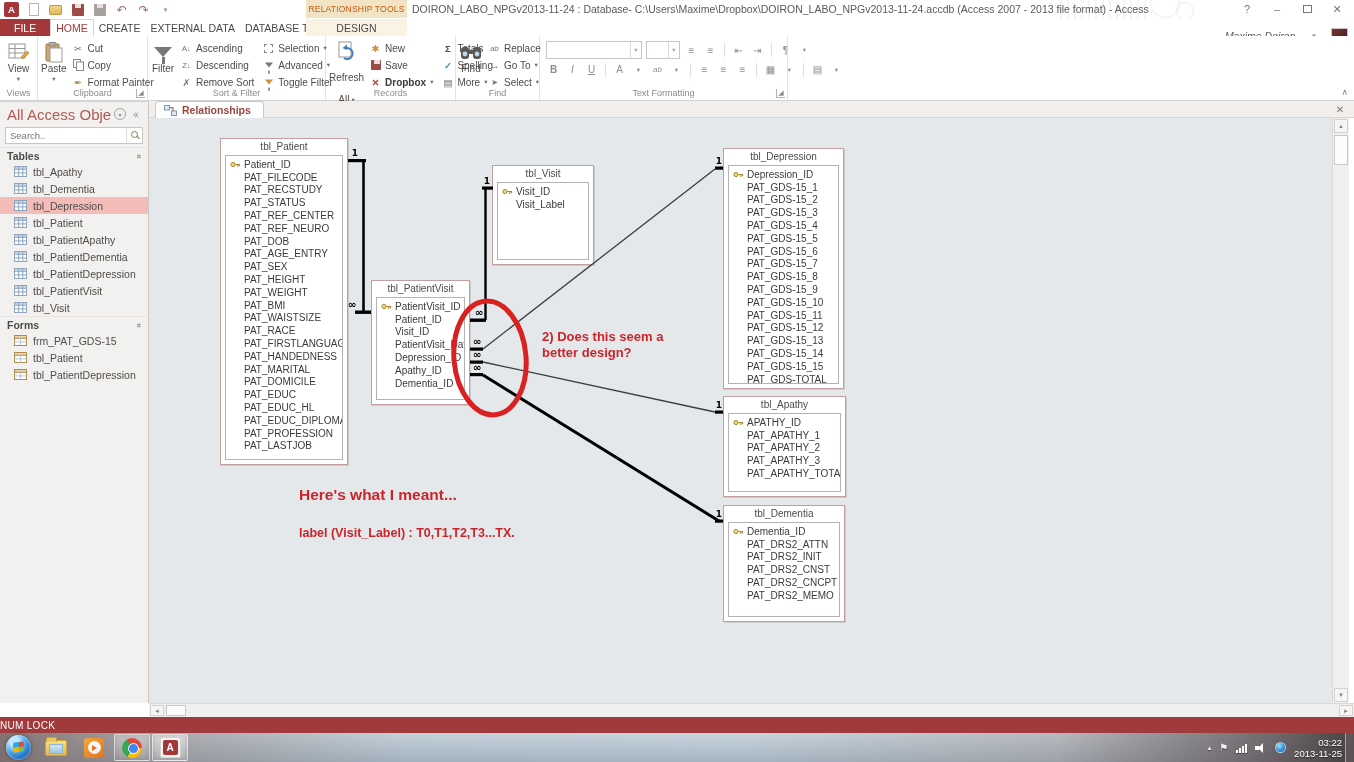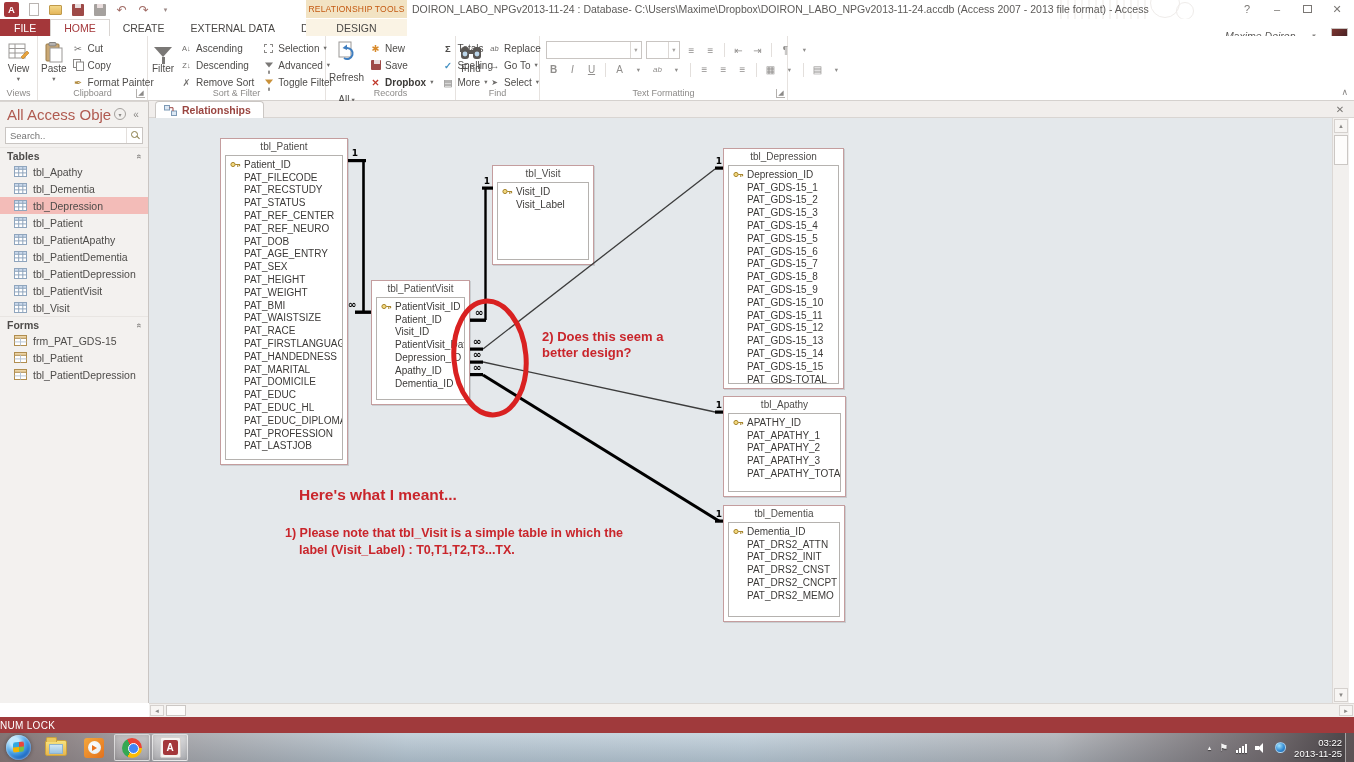--- a/index.html
+++ b/index.html
@@ -21,21 +21,21 @@
   .undoredo { color:#a06a64; font-size:12px; }
   .ctx-head { position:absolute; left:306px; top:0; width:101px; height:18px; background:#f2e3c3; color:#c45911; font-size:8.5px; text-align:center; line-height:18px; letter-spacing:.2px; }
   .title-text { position:absolute; left:412px; top:0; height:19px; line-height:19px; font-size:10.5px; color:#5c5a58; white-space:nowrap; }
   .win-btns { position:absolute; right:4px; top:0; display:flex; gap:4px; }
   .win-btn { width:26px; height:18px; display:flex; align-items:center; justify-content:center; color:#7a7774; font-size:11px; }
   .restore-ic { width:9px; height:8px; border:1px solid #7a7774; position:relative; background:#fff; }
   .restore-ic::before { content:""; position:absolute; left:2px; top:-3px; width:8px; height:7px; border:1px solid #7a7774; z-index:-1; }
 
   
   #tabrow { position:absolute; left:0; top:19px; width:1354px; height:17px; background:#fff; display:flex; align-items:stretch; font-size:10.5px; }
-  .tab { padding:0 13px; display:flex; align-items:center; color:#4a4846; }
+  .tab { padding:0 5px; display:flex; align-items:center; color:#4a4846; }
   .tab.file { background:#A4373A; color:#fff; padding:0 14px; }
   .tab.active { background:#fff; color:#A4373A; border:1px solid #d9d5d2; border-bottom:none; }
   .ctx-zone { position:absolute; left:306px; top:0; width:101px; height:17px; background:#faf3e4; display:flex; align-items:center; justify-content:center; }
   .account { position:absolute; right:6px; top:8px; height:17px; display:flex; align-items:center; gap:16px; font-size:10.5px; color:#5c5a58;font-style:italic; }
   .account .caret { font-size:7px; color:#8a8886; }
   .avatar { width:17px; height:16px; background:linear-gradient(135deg,#7c3530,#3a1d22); border:1px solid #c9c5c2; }
 
   
   #ribbon { position:absolute; left:0; top:36px; width:1354px; height:65px; background:#fff; border-bottom:1px solid #d5d1ce; }
   .rgroup { position:absolute; top:0; height:64px; border-right:1px solid #e6e2df; }
@@ -918,21 +918,20 @@
           </div>
         </div>
       </div>
 
     <div class="anno" id="anno-design">
         <div>2) Does this seem a</div>
         <div>better design?</div>
       </div>
     <div class="anno" id="anno-heading">Here's what I meant...</div>
     <div class="anno" id="anno-visit">
-        <div>1) Please note that tbl_Visit is a simple table in which the</div>
         <div class="indent">label (Visit_Label) : T0,T1,T2,T3...TX.</div>
       </div>
 
     <svg id="rel-svg" width="1183" height="585" viewBox="0 0 1183 585">
 
       <g>
         <rect x="199" y="41" width="18" height="3.2" fill="#000"></rect>
         <text class="card" style="font-size:9px;" x="206" y="38">1</text>
         <line x1="214.5" y1="43" x2="214.5" y2="193" stroke="#000" stroke-width="2.6"></line>
         <rect x="206" y="192.5" width="16" height="3.4" fill="#000"></rect>

